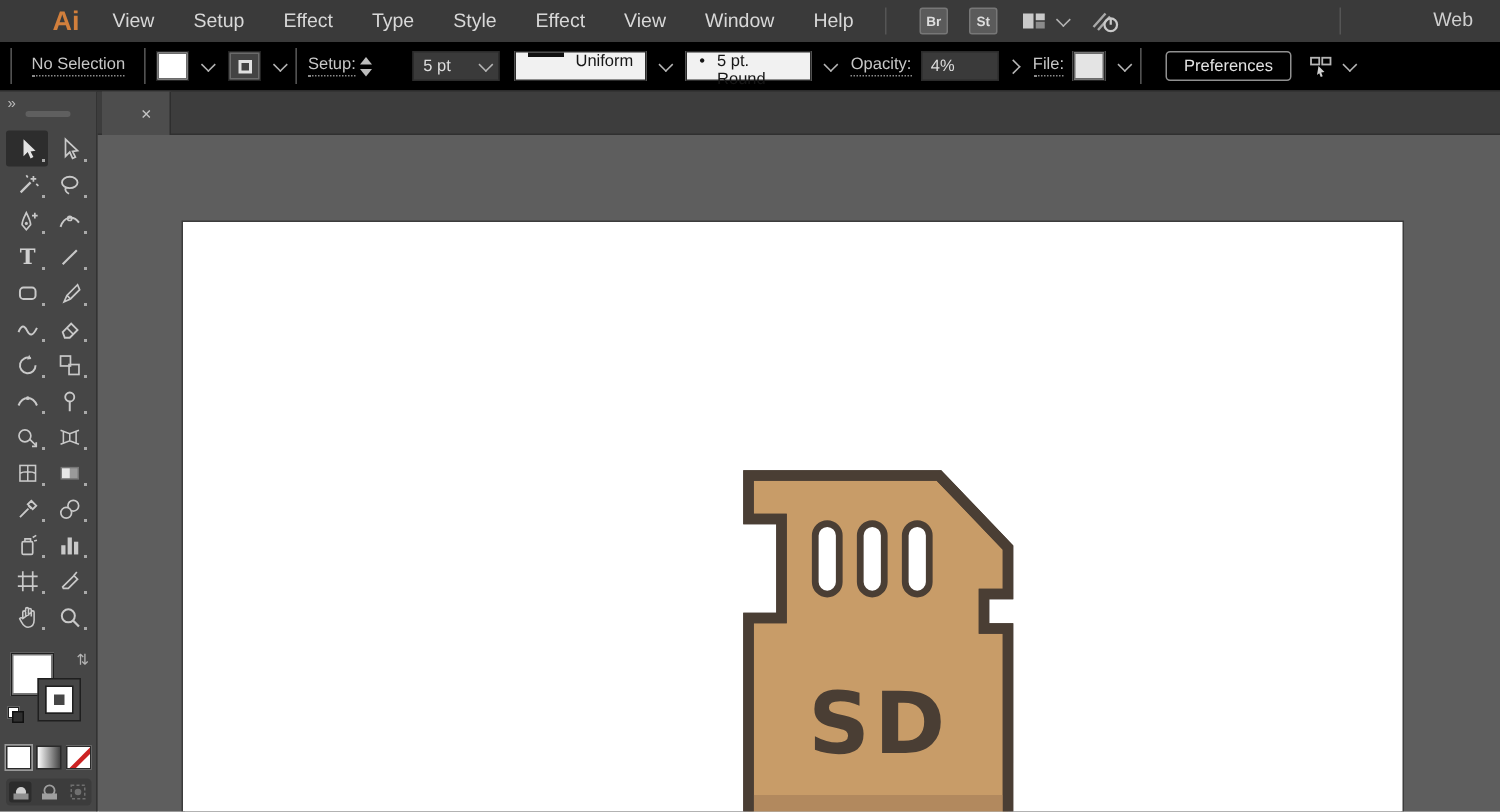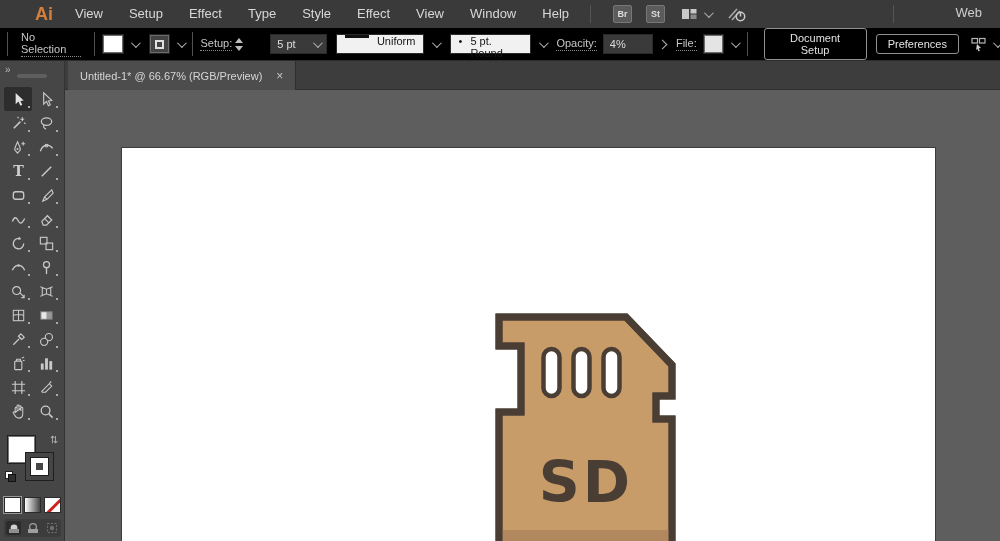--- a/index.html
+++ b/index.html
@@ -175,35 +175,33 @@
     <span>4%</span>
   </span>
   <span class="arrow-right"></span>
   <span class="gap"></span>
   <span class="dotted">File:</span>
   <span class="swatch" style="background:#e4e4e4; margin-left:6px;"></span>
   <span class="chev-btn">
       <span class="chev"></span>
     </span>
   <span class="ctl-sep"></span>
-  <button class="ctl-button">Document Setup</button>
   <button class="ctl-button">Preferences</button>
   <span class="bar-icon" style="margin-left:12px;">
     <svg width="16" height="15" viewBox="0 0 16 15">
       <rect x="1" y="1.5" width="5.5" height="4.5" fill="none" stroke="#b5b5b5" stroke-width="1.2"></rect>
       <rect x="8.5" y="1.5" width="5.5" height="4.5" fill="none" stroke="#b5b5b5" stroke-width="1.2"></rect>
       <path d="M6 7l4 4-2.2.3 1 2.5-1.3.6-1-2.6L5 13z" fill="#d0d0d0"></path>
     </svg>
     <span class="chev"></span>
   </span>
 </div>
 
 <div id="tabbar" class="abs">
   <div id="doc-tab">
-    <span>Untitled-1* @ 66.67% (RGB/Preview)</span>
     <span id="tab-close">×</span>
   </div>
 </div>
 
 <div id="toolbar" class="abs">
   <span id="toolbar-collapse">»</span>
   <span id="toolbar-grip"></span>
   <div id="tool-grid">
       <div class="tool selected">
         <svg viewBox="0 0 18 18">

